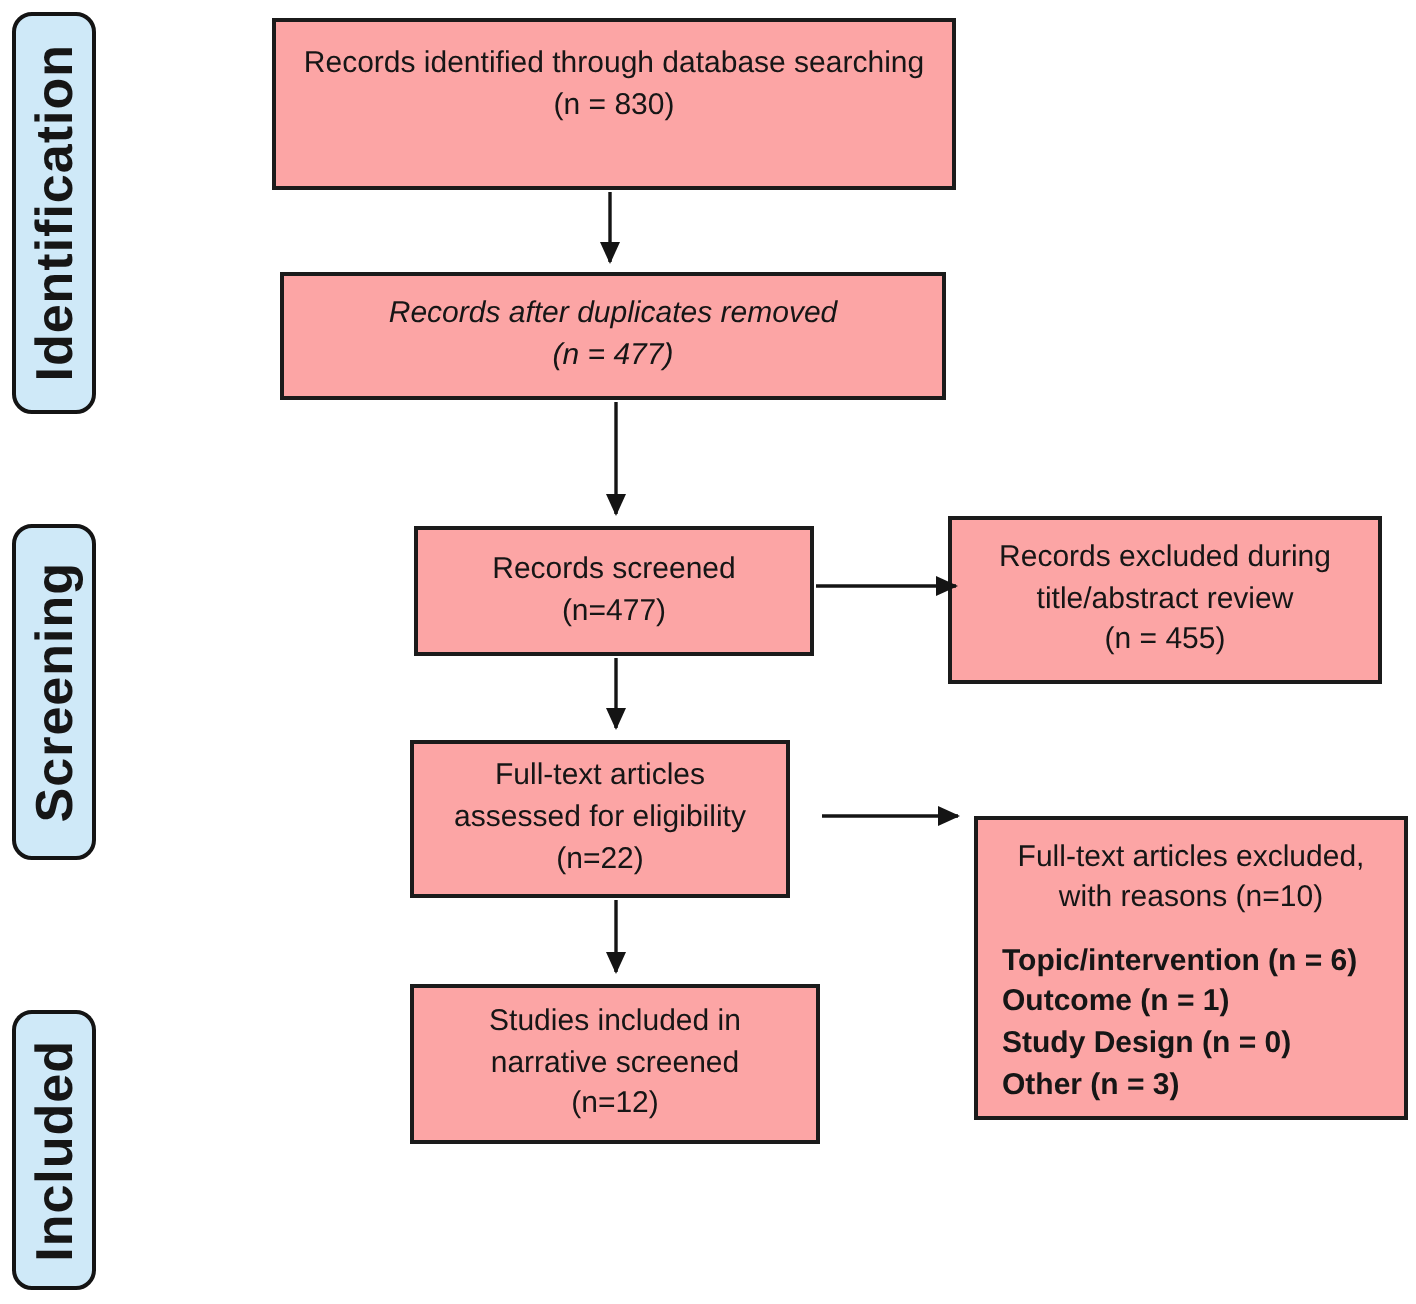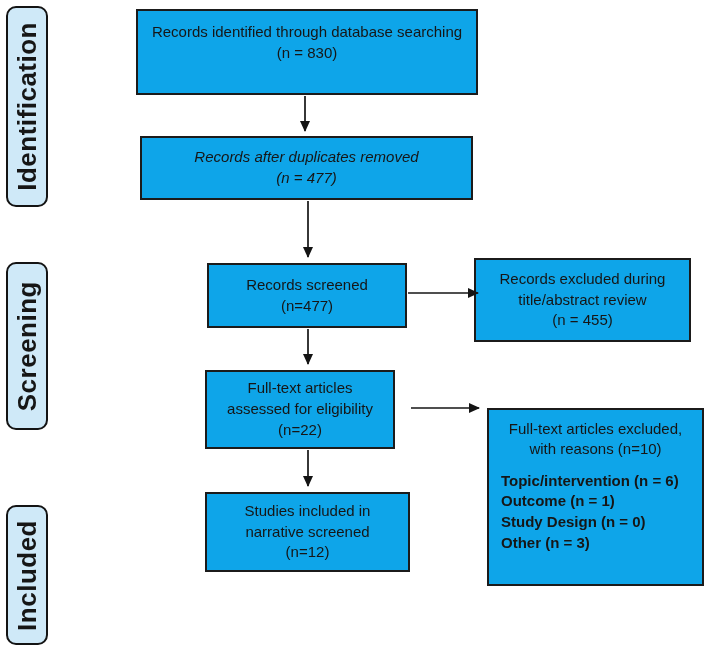--- a/index.html
+++ b/index.html
@@ -26,21 +26,21 @@
     writing-mode: vertical-rl;
     transform: rotate(180deg);
     font-weight: bold;
     font-size: 26px;
     letter-spacing: 0.5px;
     white-space: nowrap;
   }
   .box {
     position: absolute;
     box-sizing: border-box;
-    background: #0ea5e9;
+    background: #fca5a5;
     border: 2px solid #1b1b1b;
     display: flex;
     flex-direction: column;
     align-items: center;
     justify-content: center;
     text-align: center;
     font-size: 15px;
     line-height: 1.38;
     padding: 4px 8px;
   }
@@ -103,21 +103,21 @@
     <div>narrative screened</div>
     <div>(n=12)</div>
   </div>
 
   <div class="box" style="left:474px; top:258px; width:217px; height:84px;">
     <div>Records excluded during</div>
     <div>title/abstract review</div>
     <div>(n = 455)</div>
   </div>
 
-  <div class="box sidebox-reasons" style="left:487px; top:408px; width:217px; height:178px;padding-left:12px;">
+  <div class="box sidebox-reasons" style="left:487px; top:408px; width:217px; height:152px;padding-left:12px;">
     <div class="heading">
       <div>Full-text articles excluded,</div>
       <div>with reasons (n=10)</div>
     </div>
     <div class="reason-list">
       <div>Topic/intervention (n = 6)</div>
       <div>Outcome (n = 1)</div>
       <div>Study Design (n = 0)</div>
       <div>Other (n = 3)</div>
     </div>

